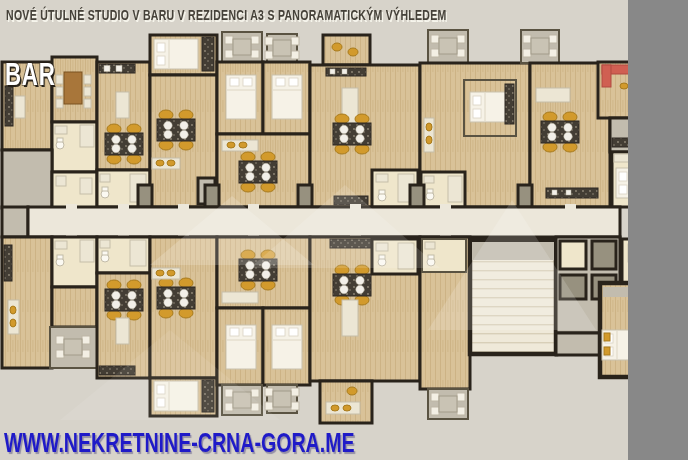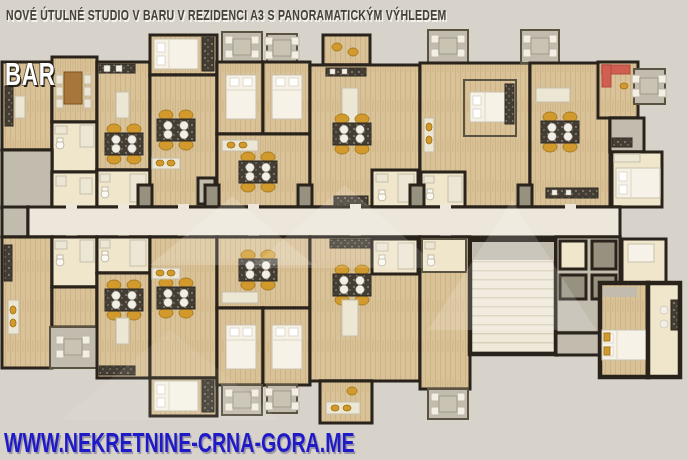--- a/index.html
+++ b/index.html
@@ -2,21 +2,21 @@
 <html style="--background: #d7d3ca; --wall: #29231b; --wood-floor: #d9c298; --wood-plank-line: #c3a775; --tile-floor: #efe9d9; --cream-floor: #efe6cb; --gray-floor: #c2bcae; --dark-gray-floor: #97917f; --corridor-floor: #ece7da; --chair-gold: #d29a2c; --table-dark: #433d34; --plate-white: #f2efe8; --bed-white: #f6f2e7; --sofa-red: #d05f52; --title-text: #454139; --label-text: #ffffff; --website-text: #1f1ac8;"><head>
 <meta charset="utf-8">
 <style>
   :root{
     --background:#d7d3ca; --wall:#29231b; --wood-floor:#d9c298; --wood-plank-line:#c3a775;
     --tile-floor:#efe9d9; --cream-floor:#efe6cb; --gray-floor:#c2bcae; --dark-gray-floor:#97917f;
     --corridor-floor:#ece7da; --chair-gold:#d29a2c; --table-dark:#433d34; --plate-white:#f2efe8;
     --bed-white:#f6f2e7; --sofa-red:#d05f52; --title-text:#454139; --label-text:#ffffff; --website-text:#1f1ac8;
   }
   html,body{margin:0;padding:0;background:#888;}
-  .stage{position:relative;width:688px;height:460px;background:var(--background);overflow:hidden;
+  .stage{position:relative;width:628px;height:460px;background:var(--background);overflow:hidden;
          font-family:"Liberation Sans",sans-serif;}
   .title{position:absolute;left:6px;top:6px;font-size:15.5px;font-weight:bold;color:var(--title-text);
          transform:scaleX(.68);transform-origin:0 0;white-space:nowrap;letter-spacing:.4px;
          text-shadow:2px 2px 0 rgba(250,248,240,.9);}
   .bar-label{position:absolute;left:5px;top:59px;font-size:31px;font-weight:bold;color:var(--label-text);
          transform:scaleX(.72);transform-origin:0 0;letter-spacing:1px;line-height:1;
          text-shadow:2px 2px 0 rgba(35,30,22,.95),-1px -1px 0 rgba(35,30,22,.5),
                      1px -1px 0 rgba(35,30,22,.5),-1px 1px 0 rgba(35,30,22,.5);}
   .website{position:absolute;left:4px;top:429px;font-size:28px;font-weight:bold;color:var(--website-text);
          transform:scaleX(.70);transform-origin:0 0;white-space:nowrap;line-height:1;

